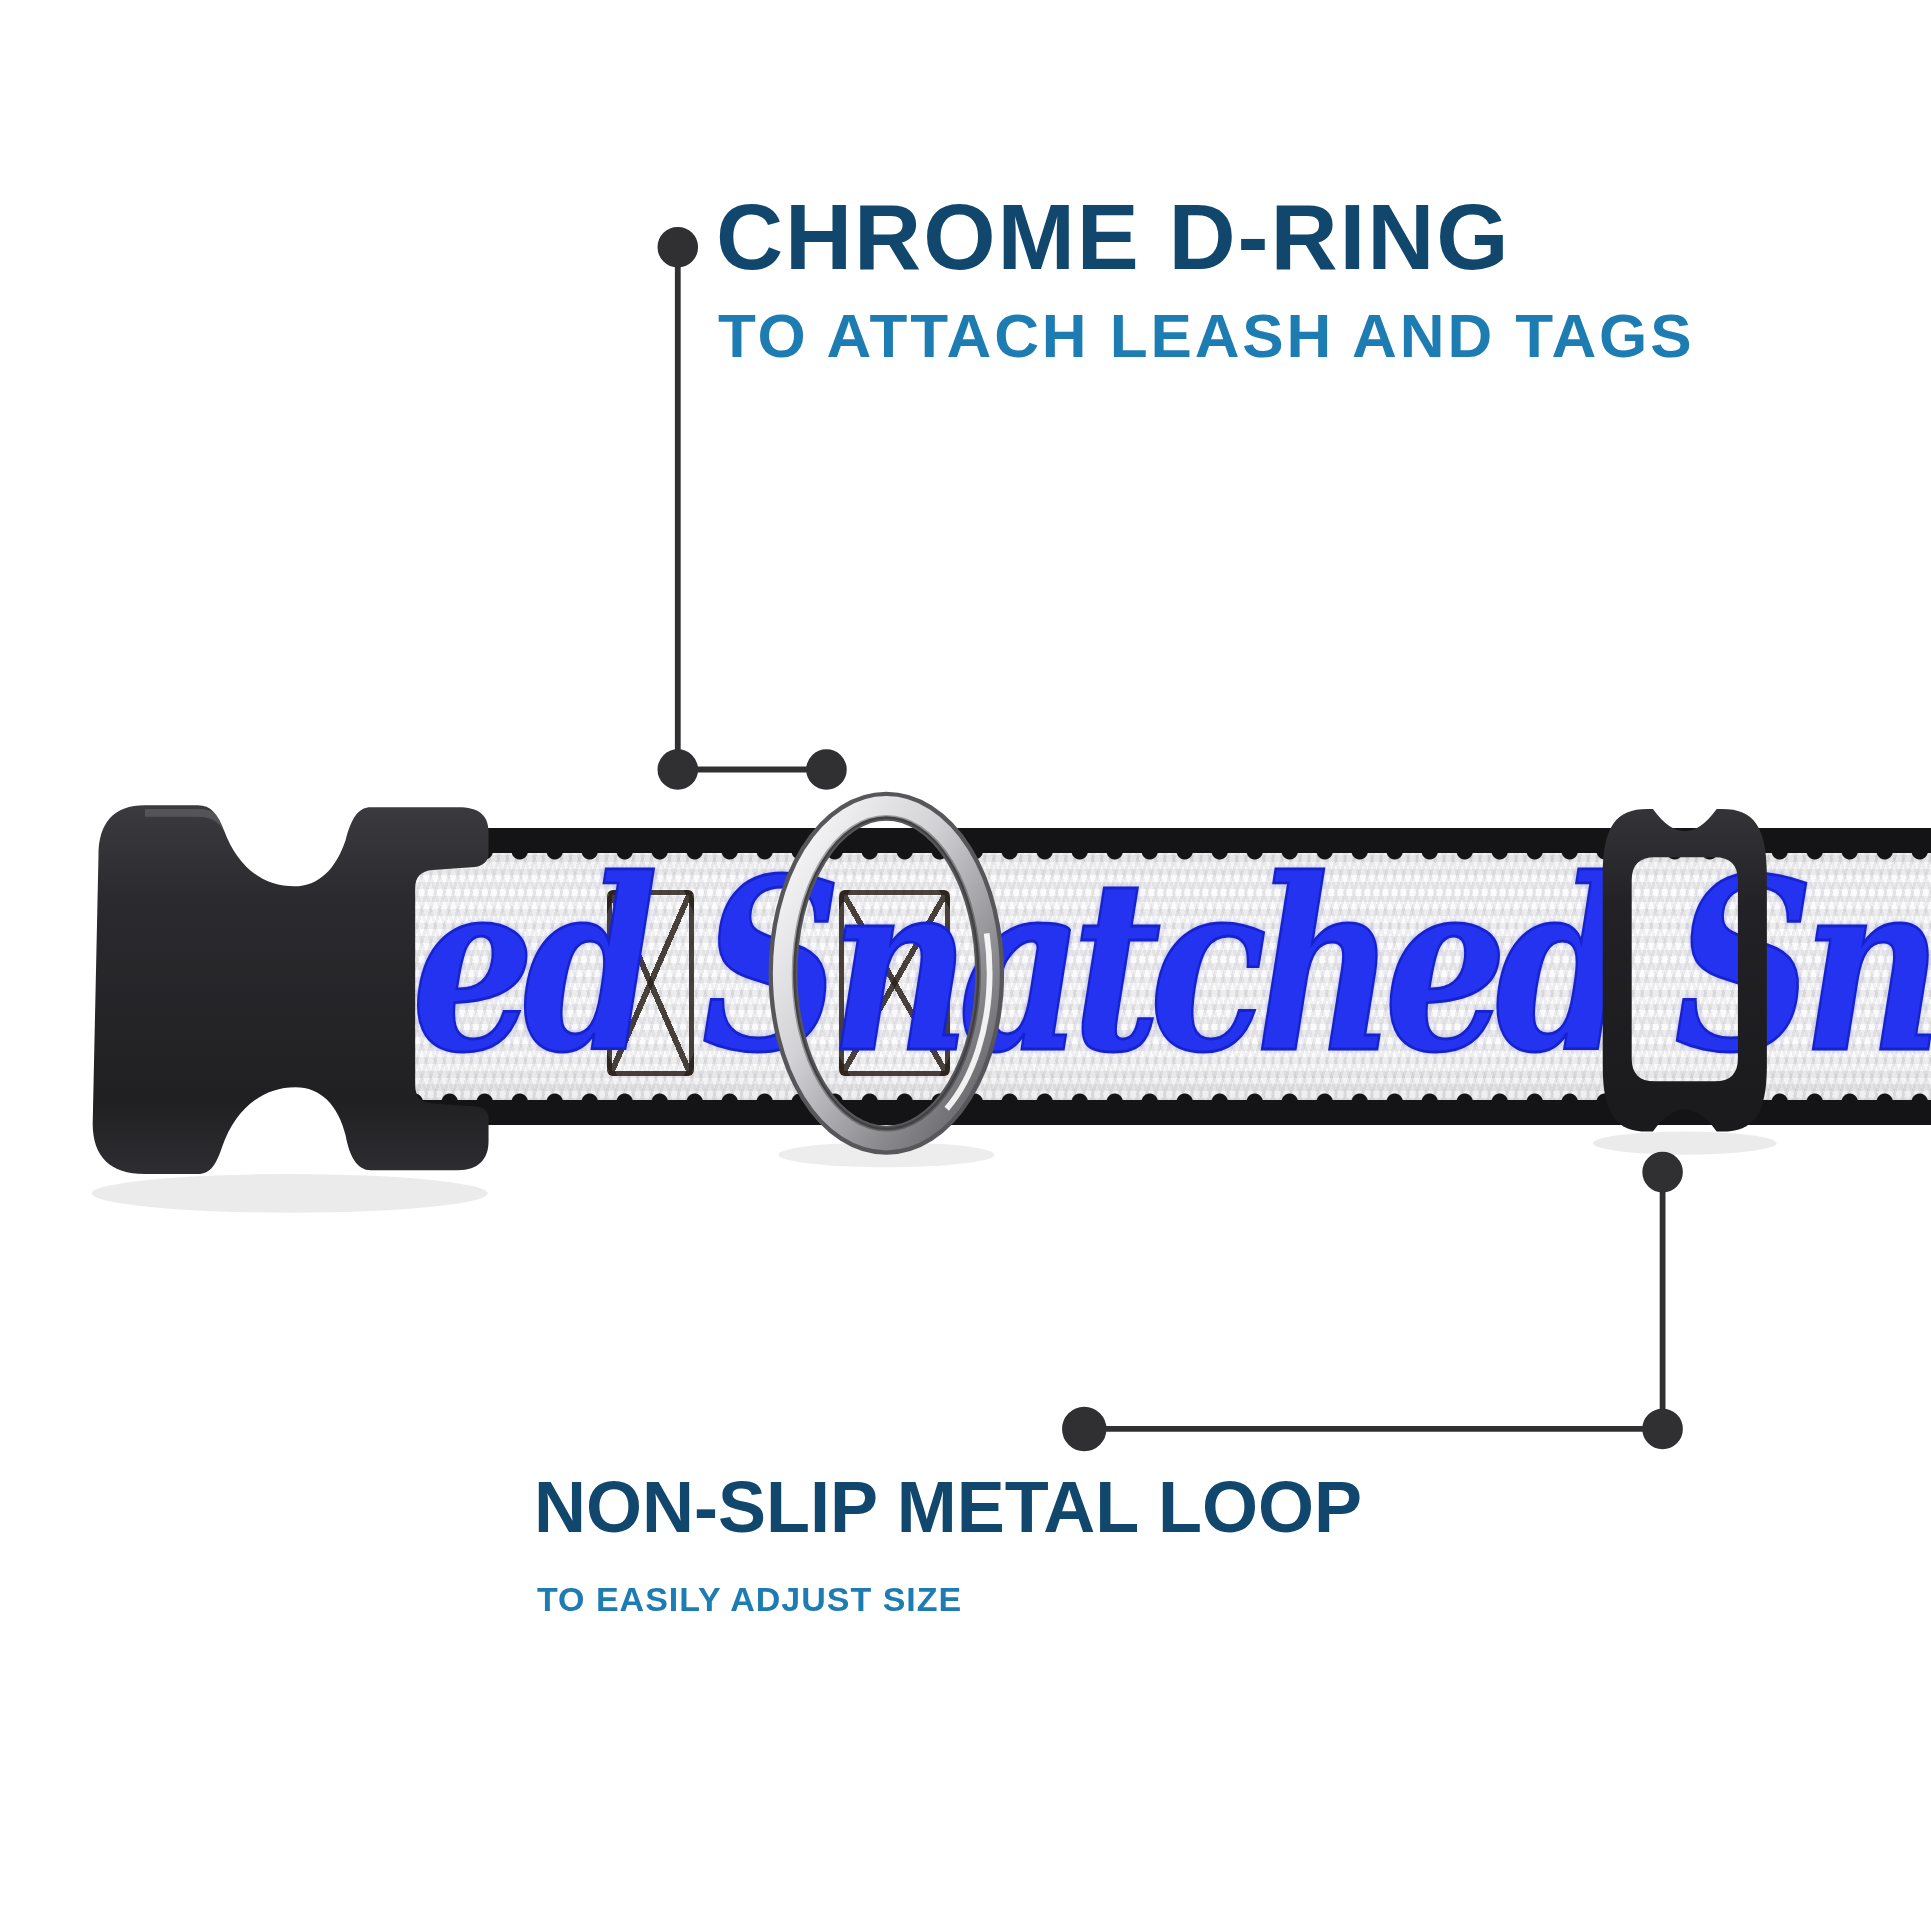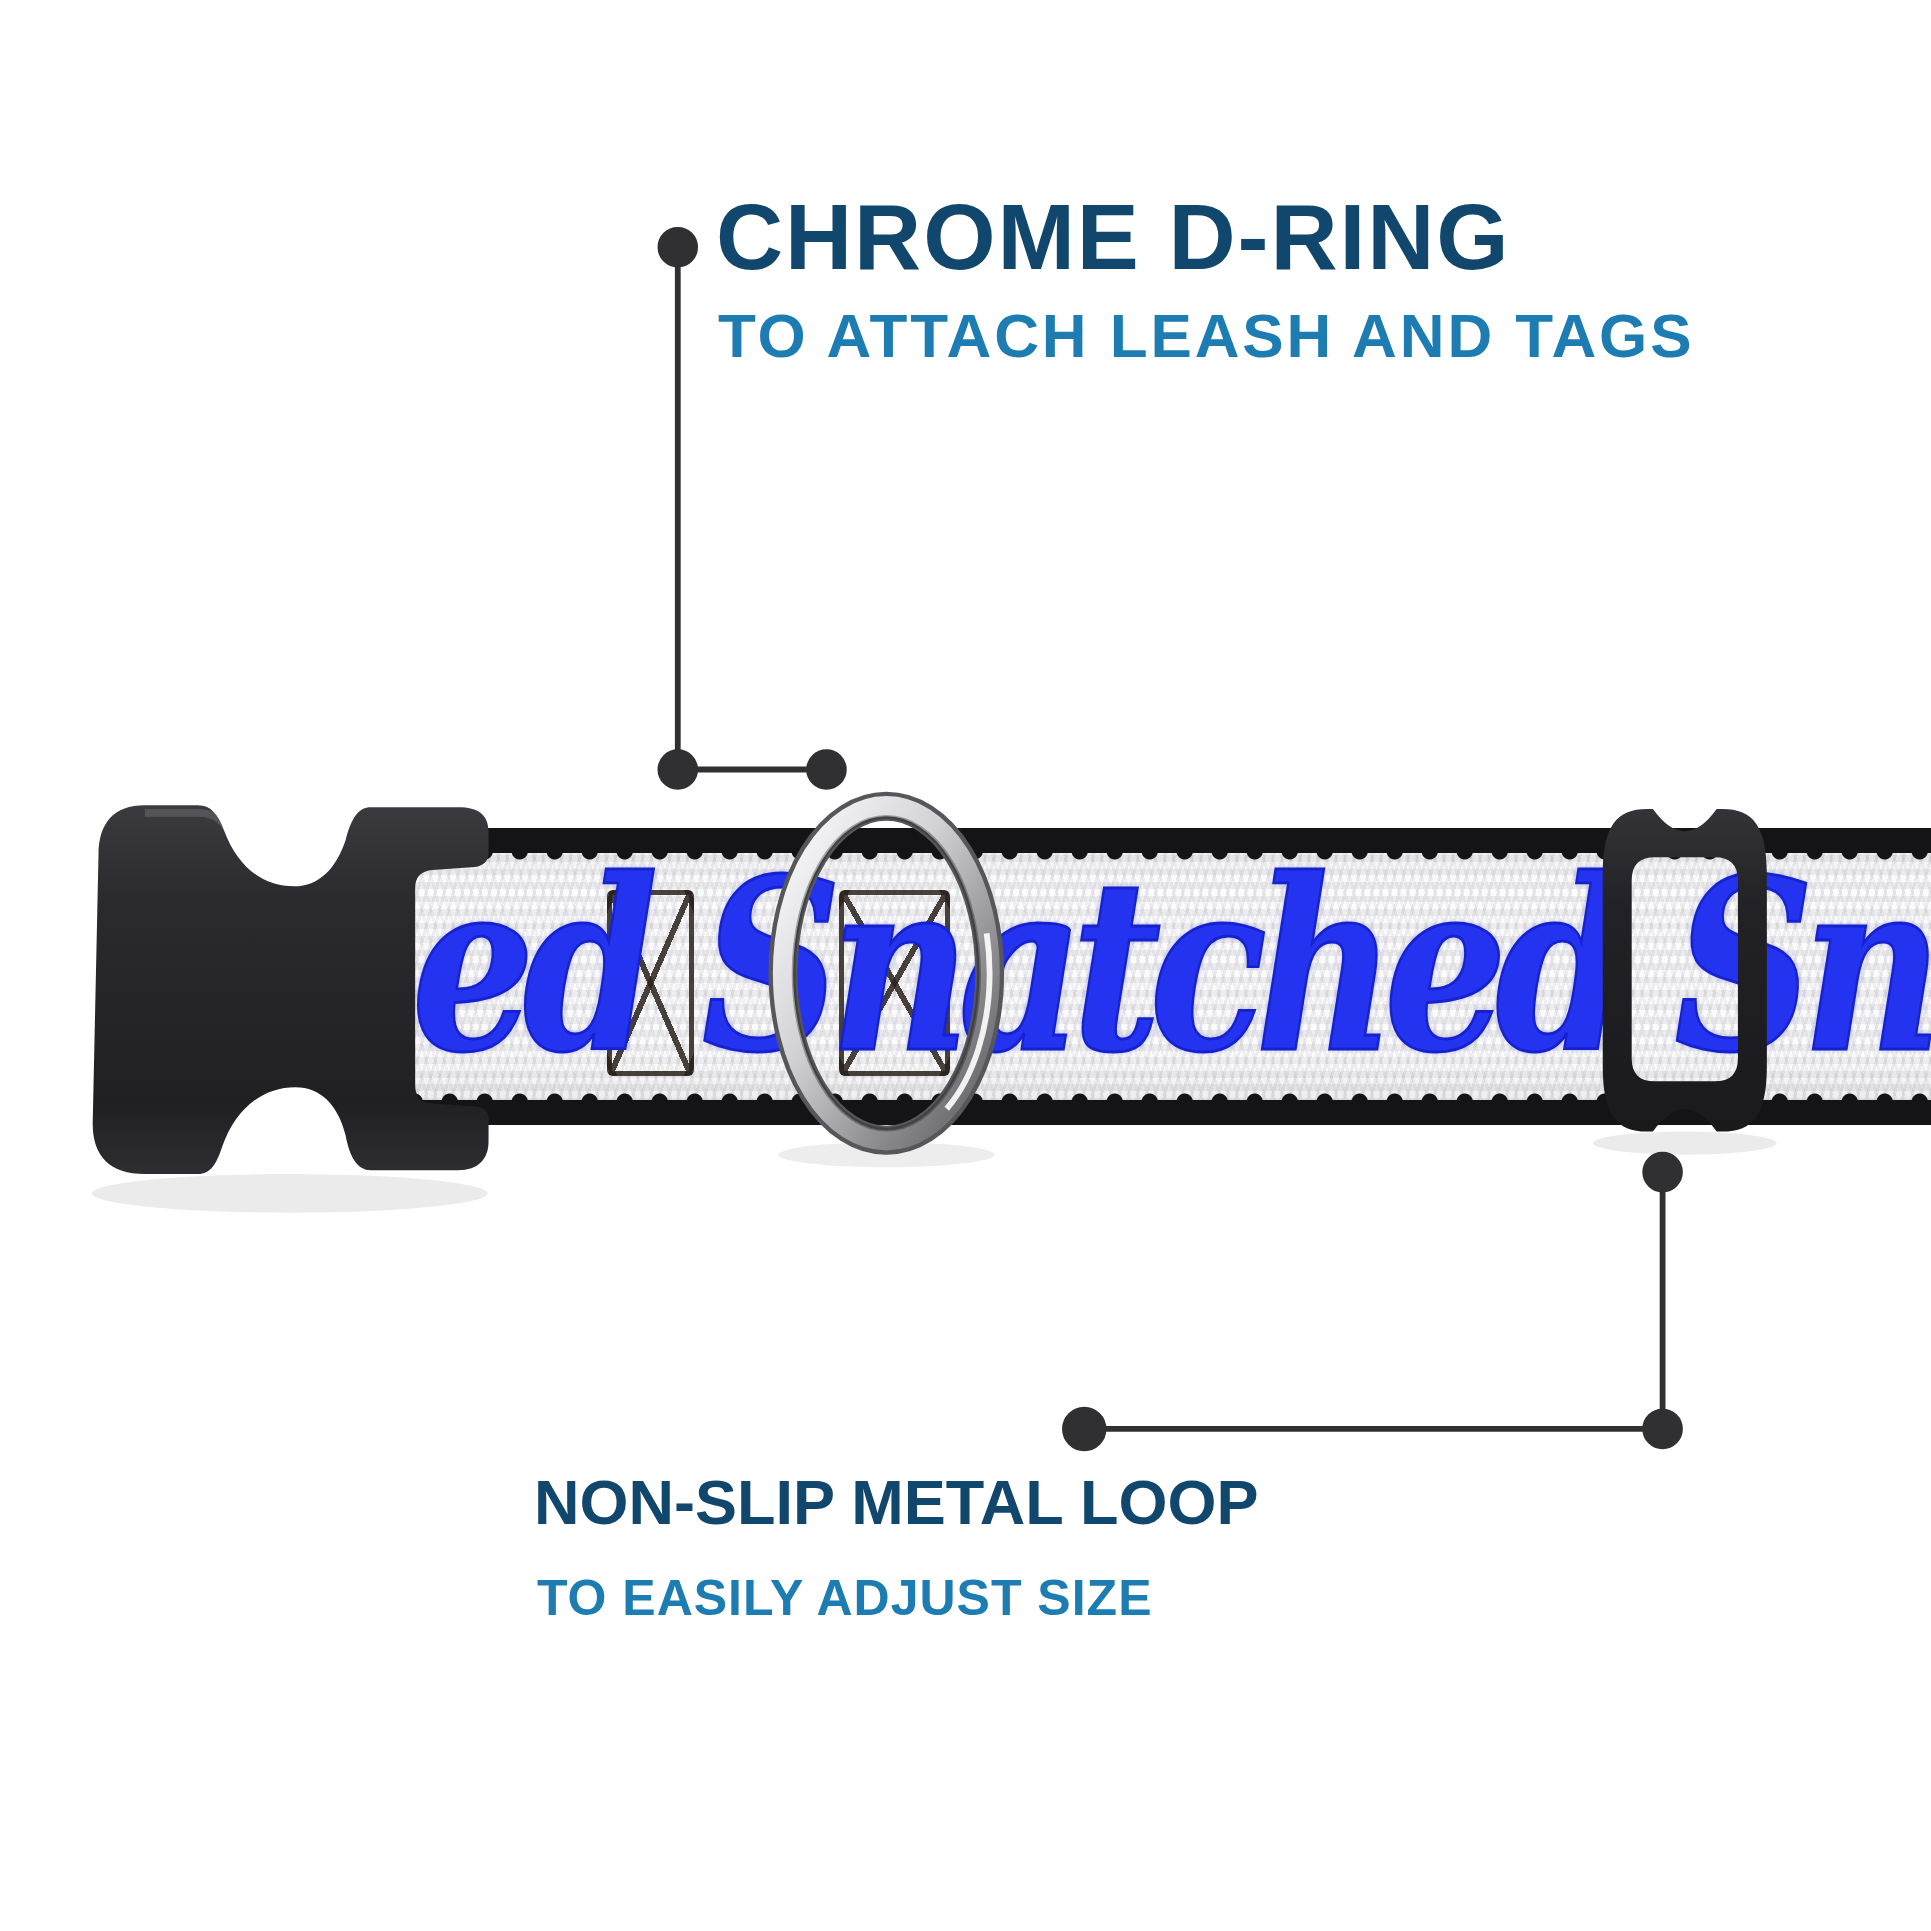--- a/index.html
+++ b/index.html
@@ -73,22 +73,22 @@
   .callout .subtitle{
     font-weight:bold;
     color:var(--subtitle,#1d7cb2);
     line-height:1;
     white-space:nowrap;
   }
   .callout.top{left:716px;top:191px;}
   .callout.top .title{font-size:93px;letter-spacing:1.9px;}
   .callout.top .subtitle{font-size:62px;letter-spacing:2.9px;margin-top:21px;margin-left:1.9px;}
   .callout.bottom{left:534px;top:1471px;}
-  .callout.bottom .title{font-size:63px;letter-spacing:0px;}
-  .callout.bottom .subtitle{font-size:50px;letter-spacing:1px;margin-top:39px;margin-left:2.9px;}
+  .callout.bottom .title{font-size:72px;letter-spacing:0px;}
+  .callout.bottom .subtitle{font-size:34px;letter-spacing:1px;margin-top:39px;margin-left:2.9px;}
 </style>
 </head>
 <body>
 
 <div class="stage">
 
   <div class="strap">
     <div class="edge top"></div>
     <div class="edge bottom"></div>
     <div class="scallop top"></div>

